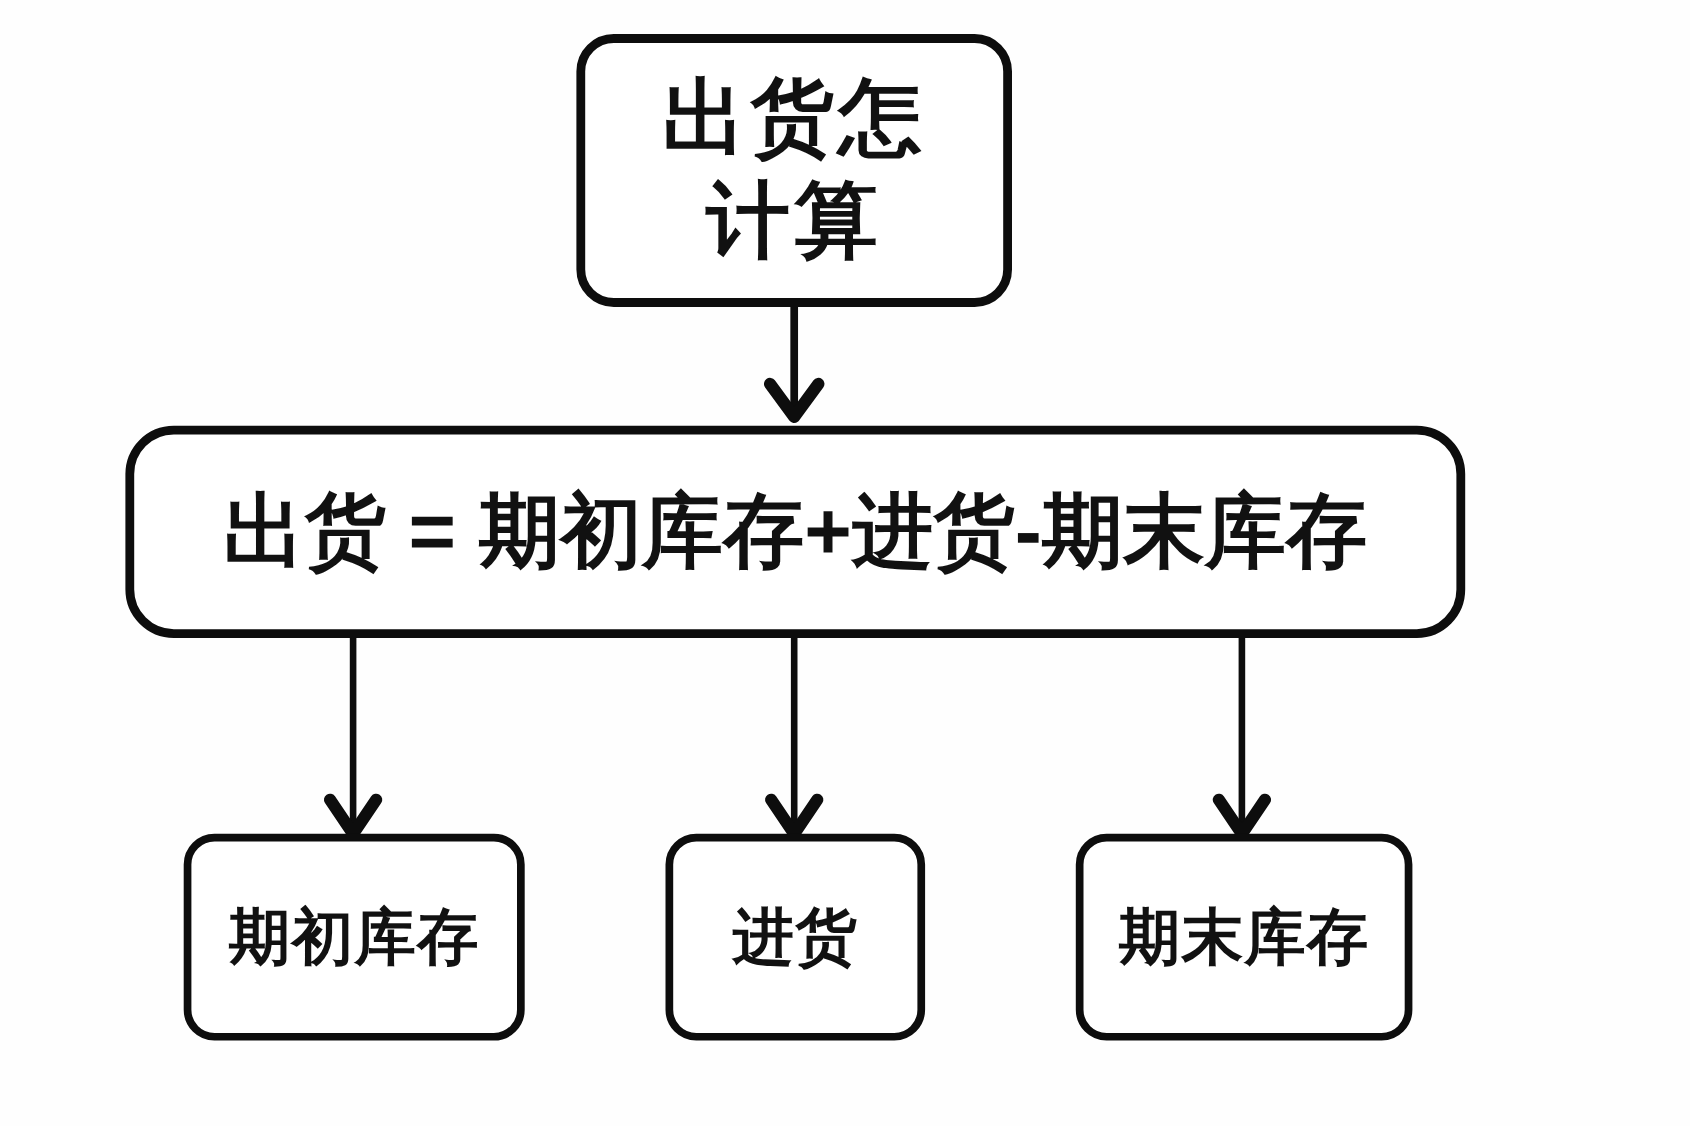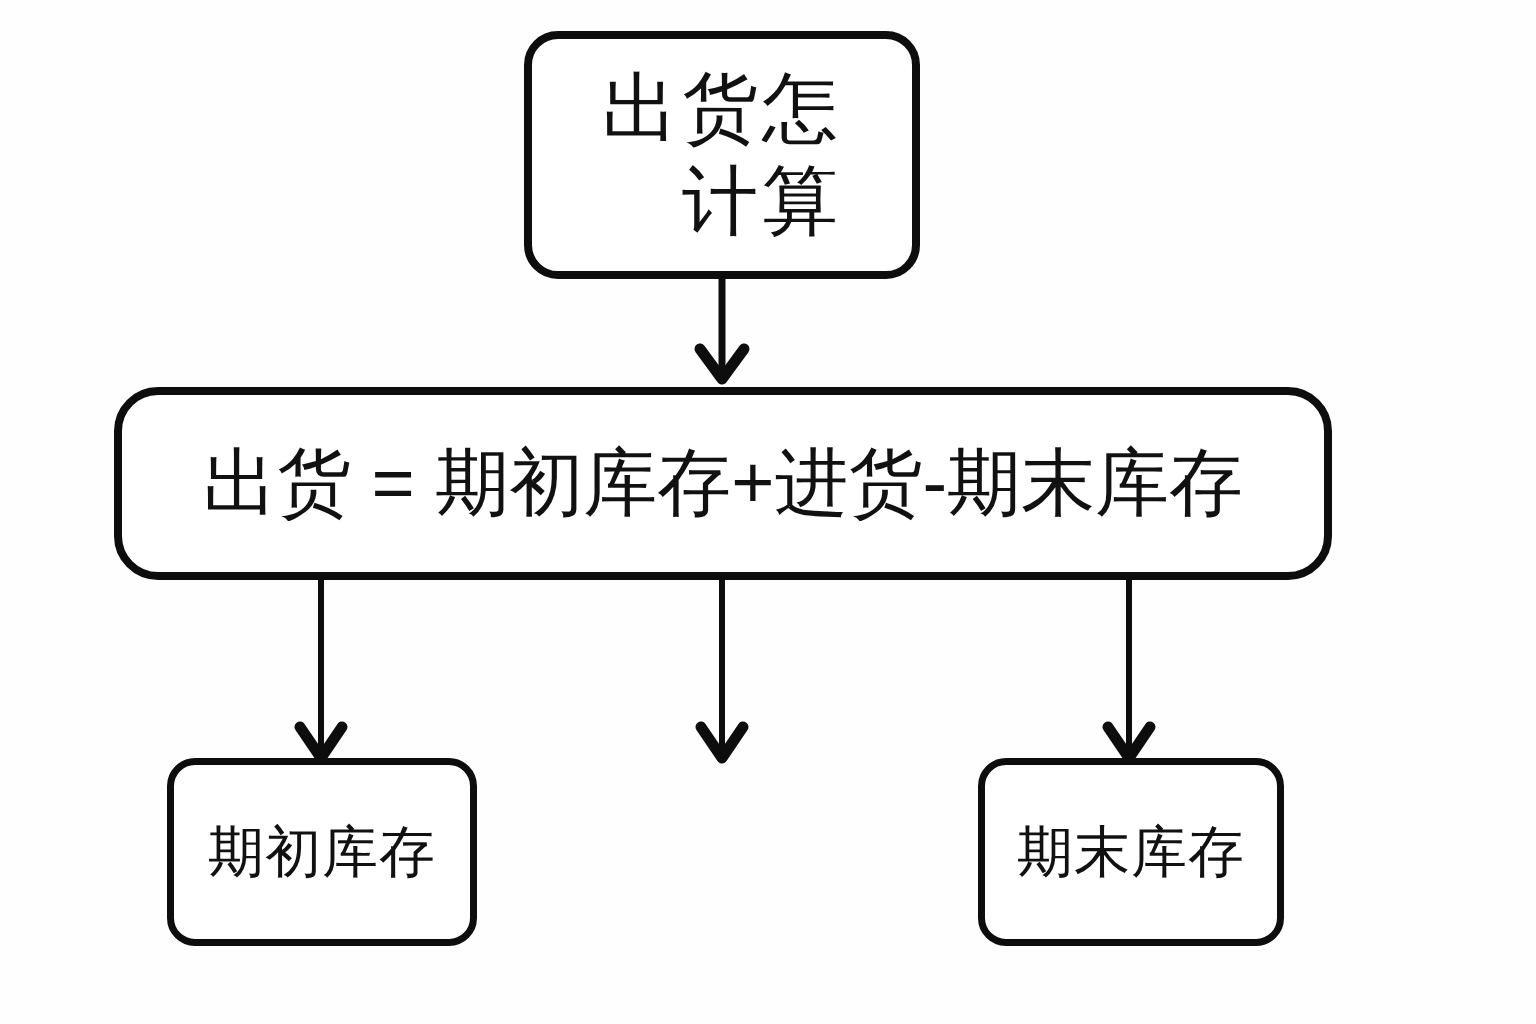--- a/index.html
+++ b/index.html
@@ -37,22 +37,21 @@
     text-align: center;
     color: #111111;
     font-weight: 700;
     letter-spacing: 1px;
     z-index: 2;
   }
   .node .node-label {
     display: block;
     line-height: 1.12;
     white-space: pre-line;
-    font-weight: 400;
-    text-align: right;
+    font-weight: 700;
   }
 
   
   #node-question {
     left: 524px;
     top: 31px;
     width: 396px;
     height: 248px;
     border-radius: 34px;
     border-width: 8px;
@@ -128,18 +127,21 @@
   </div>
 
   <div class="node" id="node-formula">
     <span class="node-label">出货 = 期初库存+进货-期末库存</span>
   </div>
 
   <div class="node node-leaf" id="node-opening">
     <span class="node-label">期初库存</span>
   </div>
 
+  <div class="node node-leaf" id="node-purchase">
+    <span class="node-label">进货</span>
+  </div>
 
   <div class="node node-leaf" id="node-closing">
     <span class="node-label">期末库存</span>
   </div>
 
 </div>
 
 </body></html>

